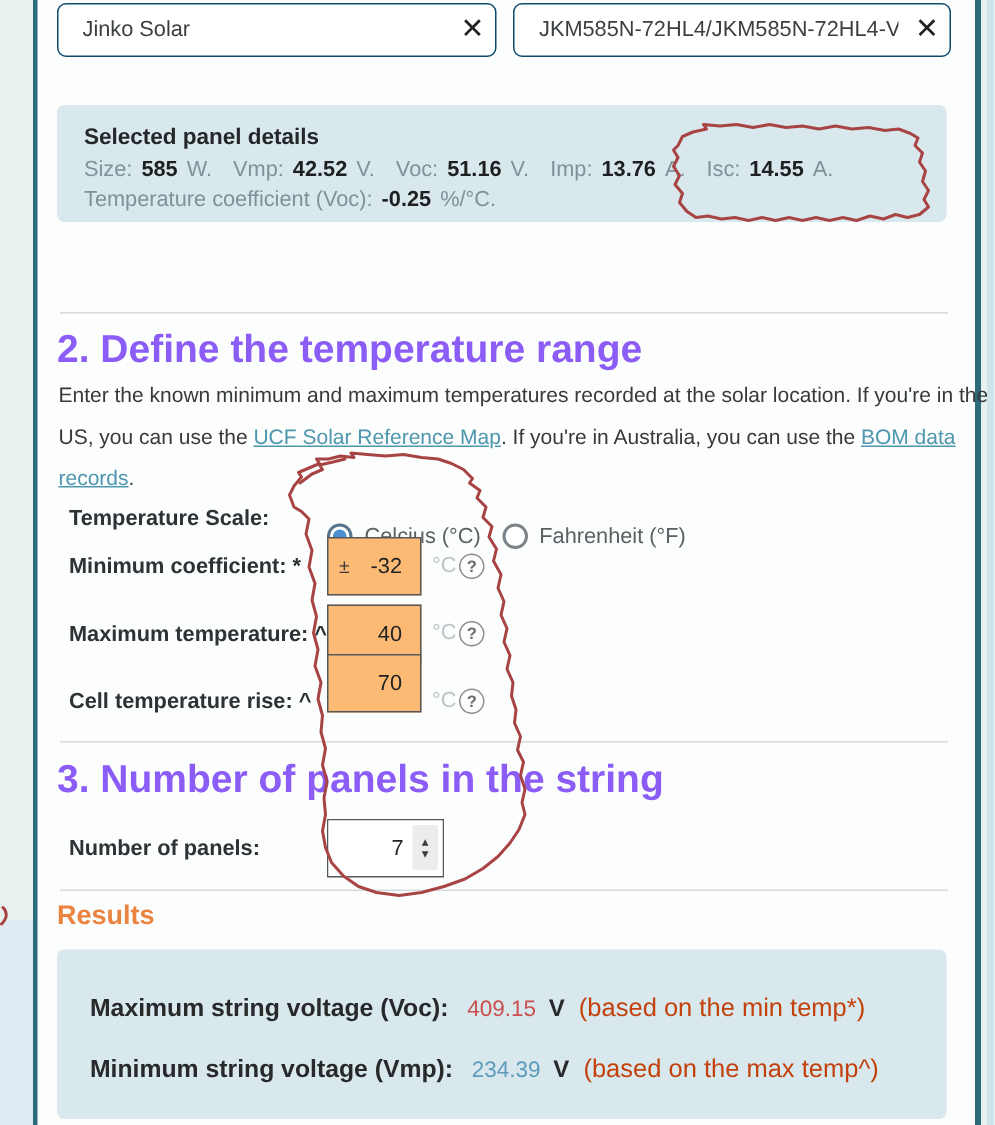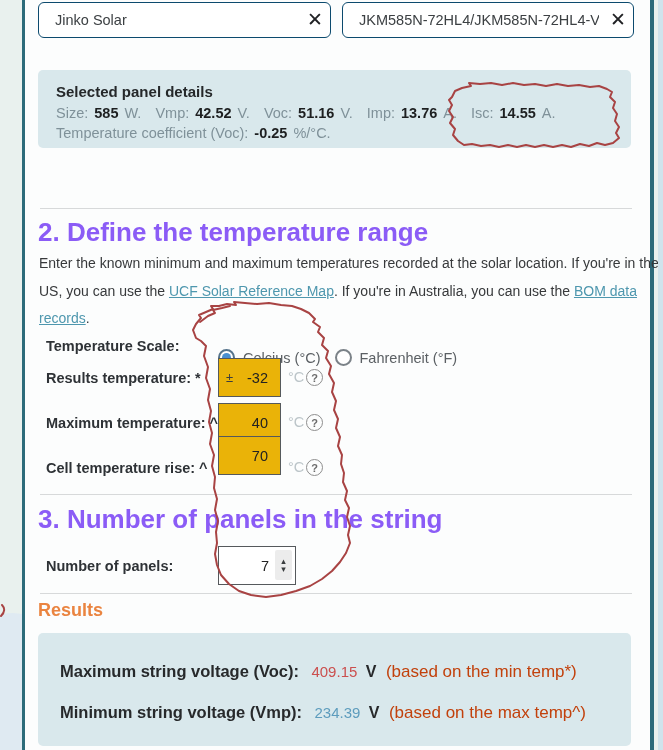--- a/index.html
+++ b/index.html
@@ -59,21 +59,21 @@
   .form-label { position:absolute; left:21px; font-size:14.5px; font-weight:bold; color:#2e3236; line-height:40px; white-space:nowrap; }
   .scale-row-label { top:326px; }
   .radio-group { position:absolute; left:193px; top:326px; height:40px; display:flex; align-items:flex-end; gap:14px; }
   .radio-opt { display:flex; align-items:center; gap:8px; cursor:pointer; }
   .radio-circle { width:17px; height:17px; border-radius:50%; border:2px solid #7b8288; background:#fff;
                   display:flex; align-items:center; justify-content:center; flex:0 0 auto; }
   .radio-opt.selected .radio-circle { border-color:#56748c; }
   .radio-opt.selected .radio-dot { width:9px; height:9px; border-radius:50%; background:#4a8fd0; }
   .radio-label { font-size:14.5px; color:#5b6064; white-space:nowrap; }
 
-  .temp-input { position:absolute; left:193px; width:63px; height:39px; border:1.5px solid #55595c; background:#eab308;
+  .temp-input { position:absolute; left:193px; width:63px; height:39px; border:1.5px solid #55595c; background:#fdba74;
                 font:14.5px "Liberation Sans","DejaVu Sans",sans-serif; color:#222; text-align:right; padding-right:12px; outline:none; }
   .plusminus { position:absolute; left:201px; width:14px; font-size:13px; color:#3a3d3f; text-align:left;
                pointer-events:none; line-height:39px; }
   .unit-c { position:absolute; left:263px; font-size:14.5px; color:#bcc5c9; line-height:39px; }
   .help-icon { position:absolute; left:281px; width:17px; height:17px; border:1.5px solid #8e8e8e; border-radius:50%;
                color:#6c6c6c; font-size:11px; font-weight:bold; display:flex; align-items:center; justify-content:center;
                cursor:pointer; }
   .row-min  .temp-input { top:358px; } .row-min .plusminus { top:358px; } .row-min .unit-c { top:358px; } .row-min .help-icon { top:369px; } .row-min .form-label { top:358px; }
   .row-max  .temp-input { top:403px; } .row-max .unit-c { top:403px; } .row-max .help-icon { top:414px; } .row-max .form-label { top:403px; }
   .row-cell .temp-input { top:436px; } .row-cell .unit-c { top:448px; } .row-cell .help-icon { top:459px; } .row-cell .form-label { top:448px; }
@@ -145,21 +145,21 @@
           </span>
         <span class="radio-label">Celcius (°C)</span>
       </div>
       <div class="radio-opt">
         <span class="radio-circle"></span>
         <span class="radio-label">Fahrenheit (°F)</span>
       </div>
     </div>
 
     <div class="row-min">
-      <div class="form-label">Results temperature: *</div>
+      <div class="form-label">Minimum coefficient: *</div>
       <input class="temp-input" value="-32" style="">
       <div class="plusminus">±</div>
       <div class="unit-c">°C</div>
       <div class="help-icon">?</div>
     </div>
 
     <div class="row-max">
       <div class="form-label">Maximum temperature: ^</div>
       <input class="temp-input" value="40" style="">
       <div class="unit-c">°C</div>

